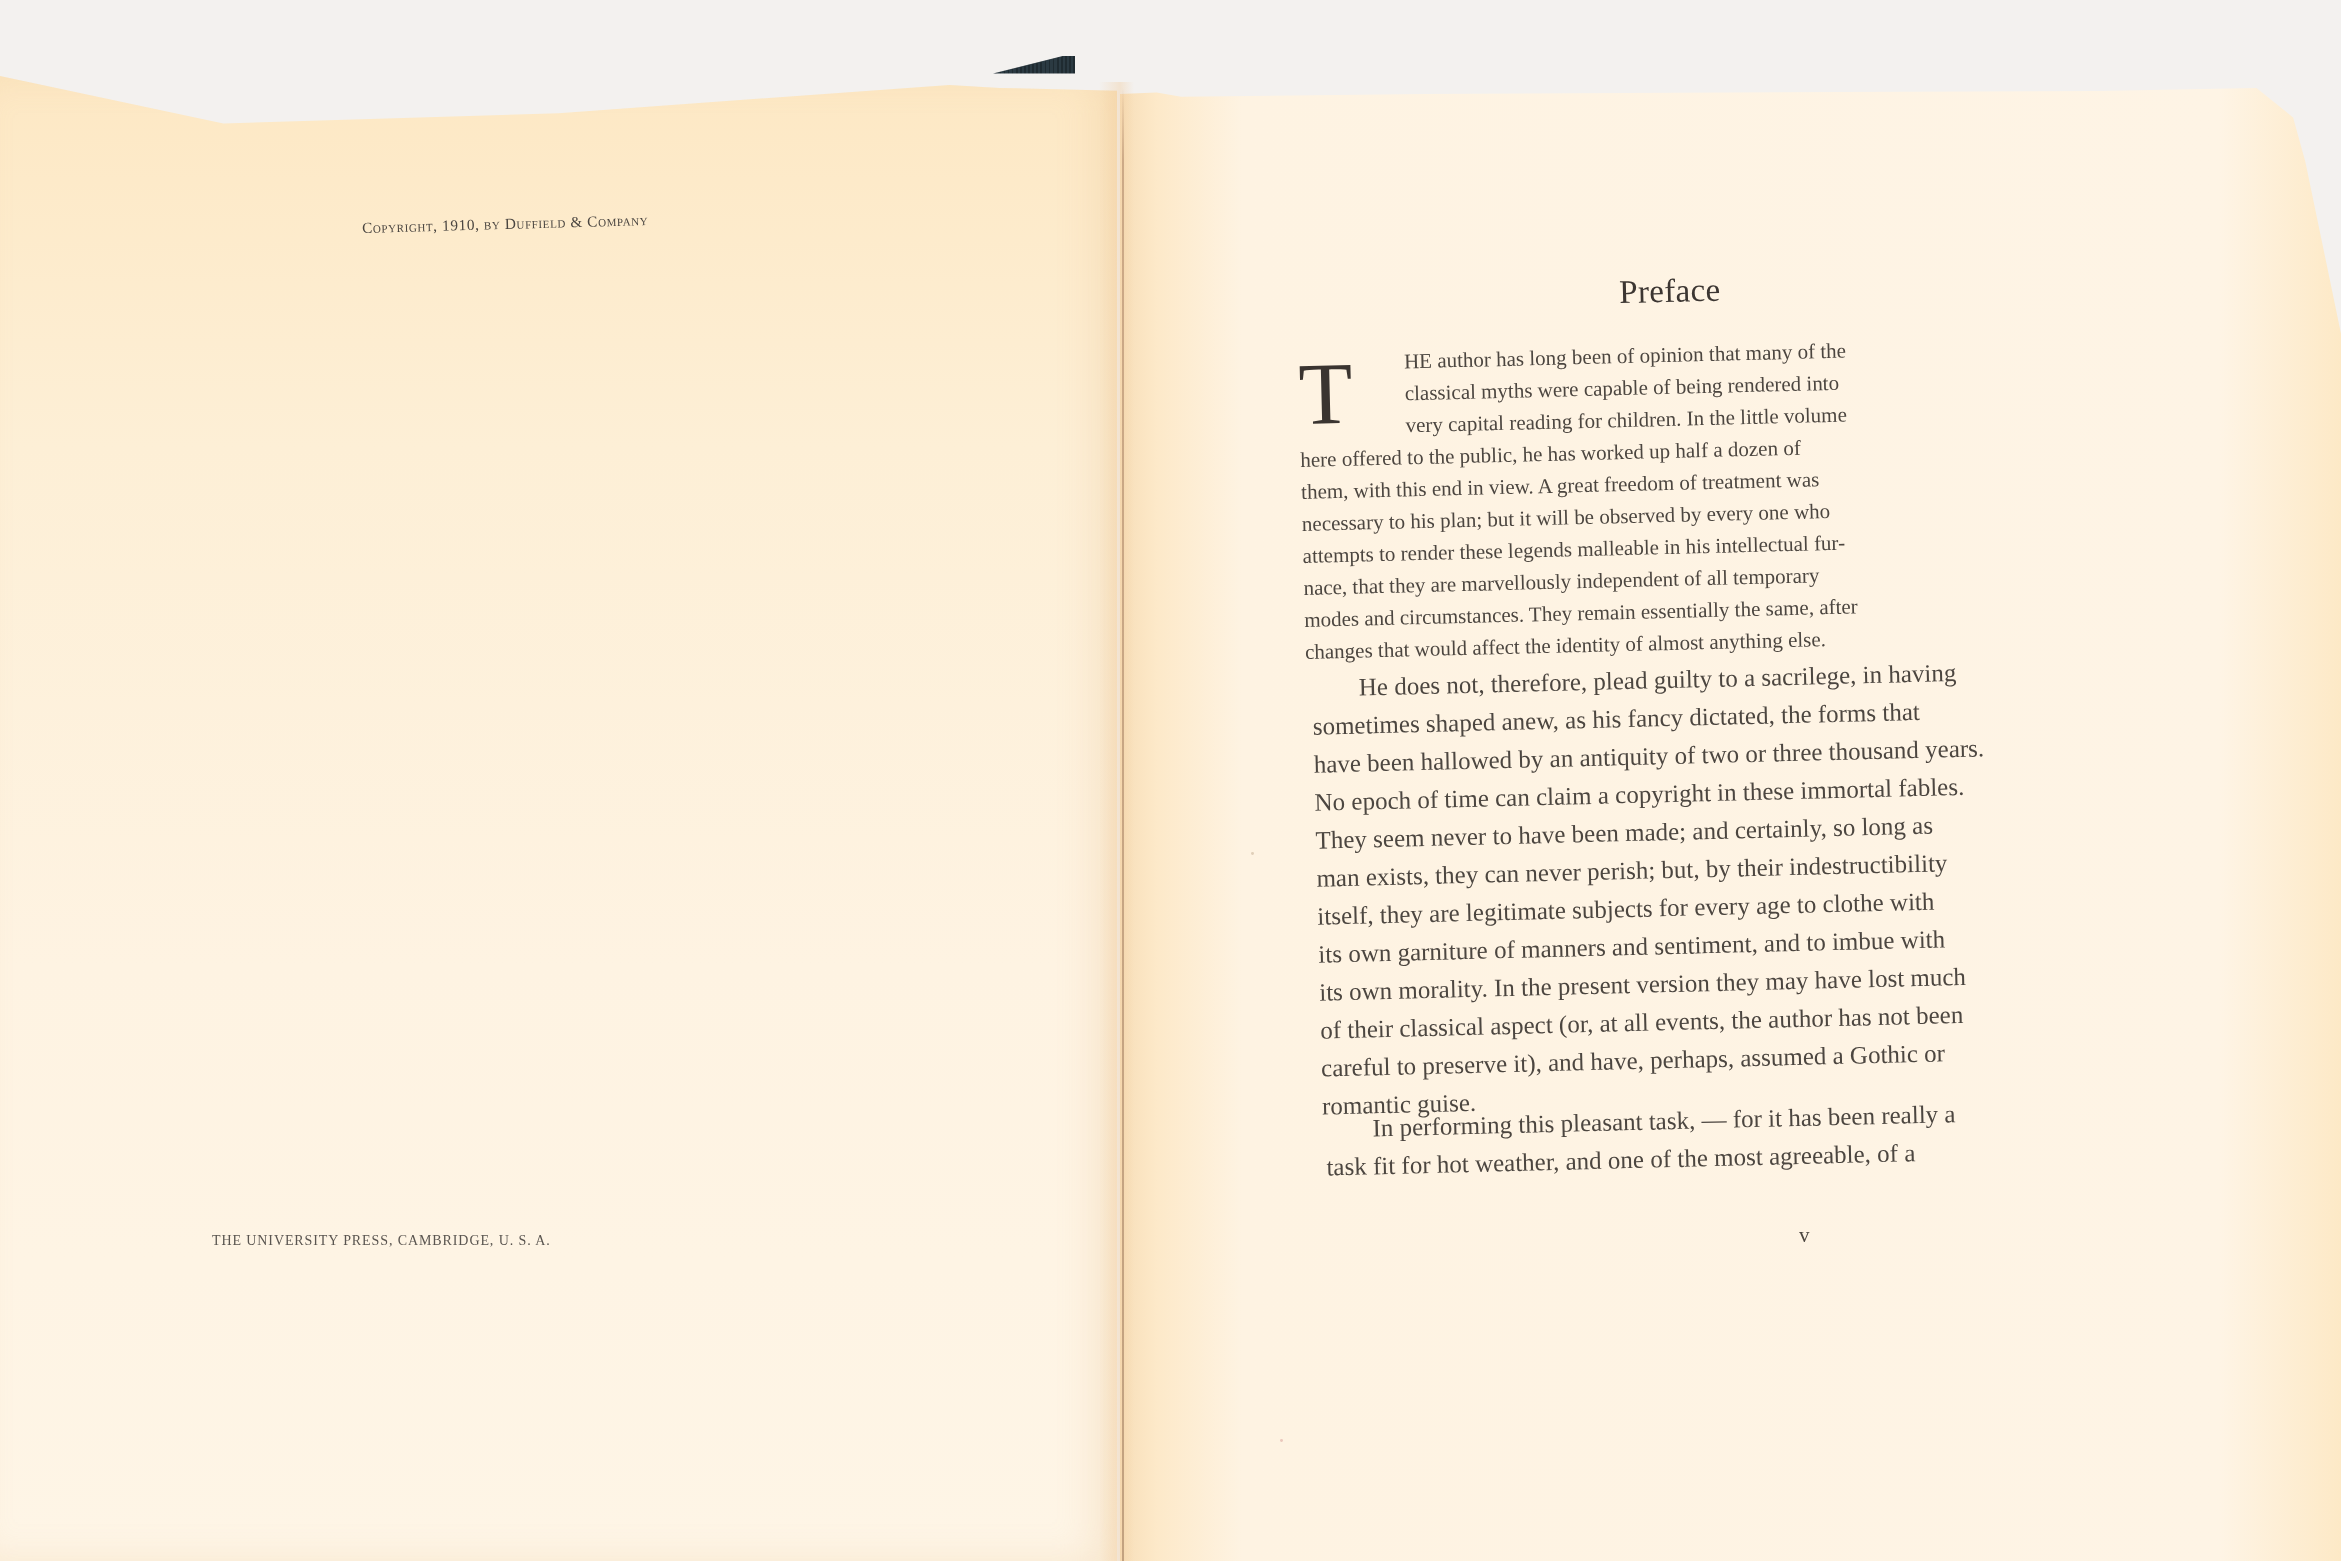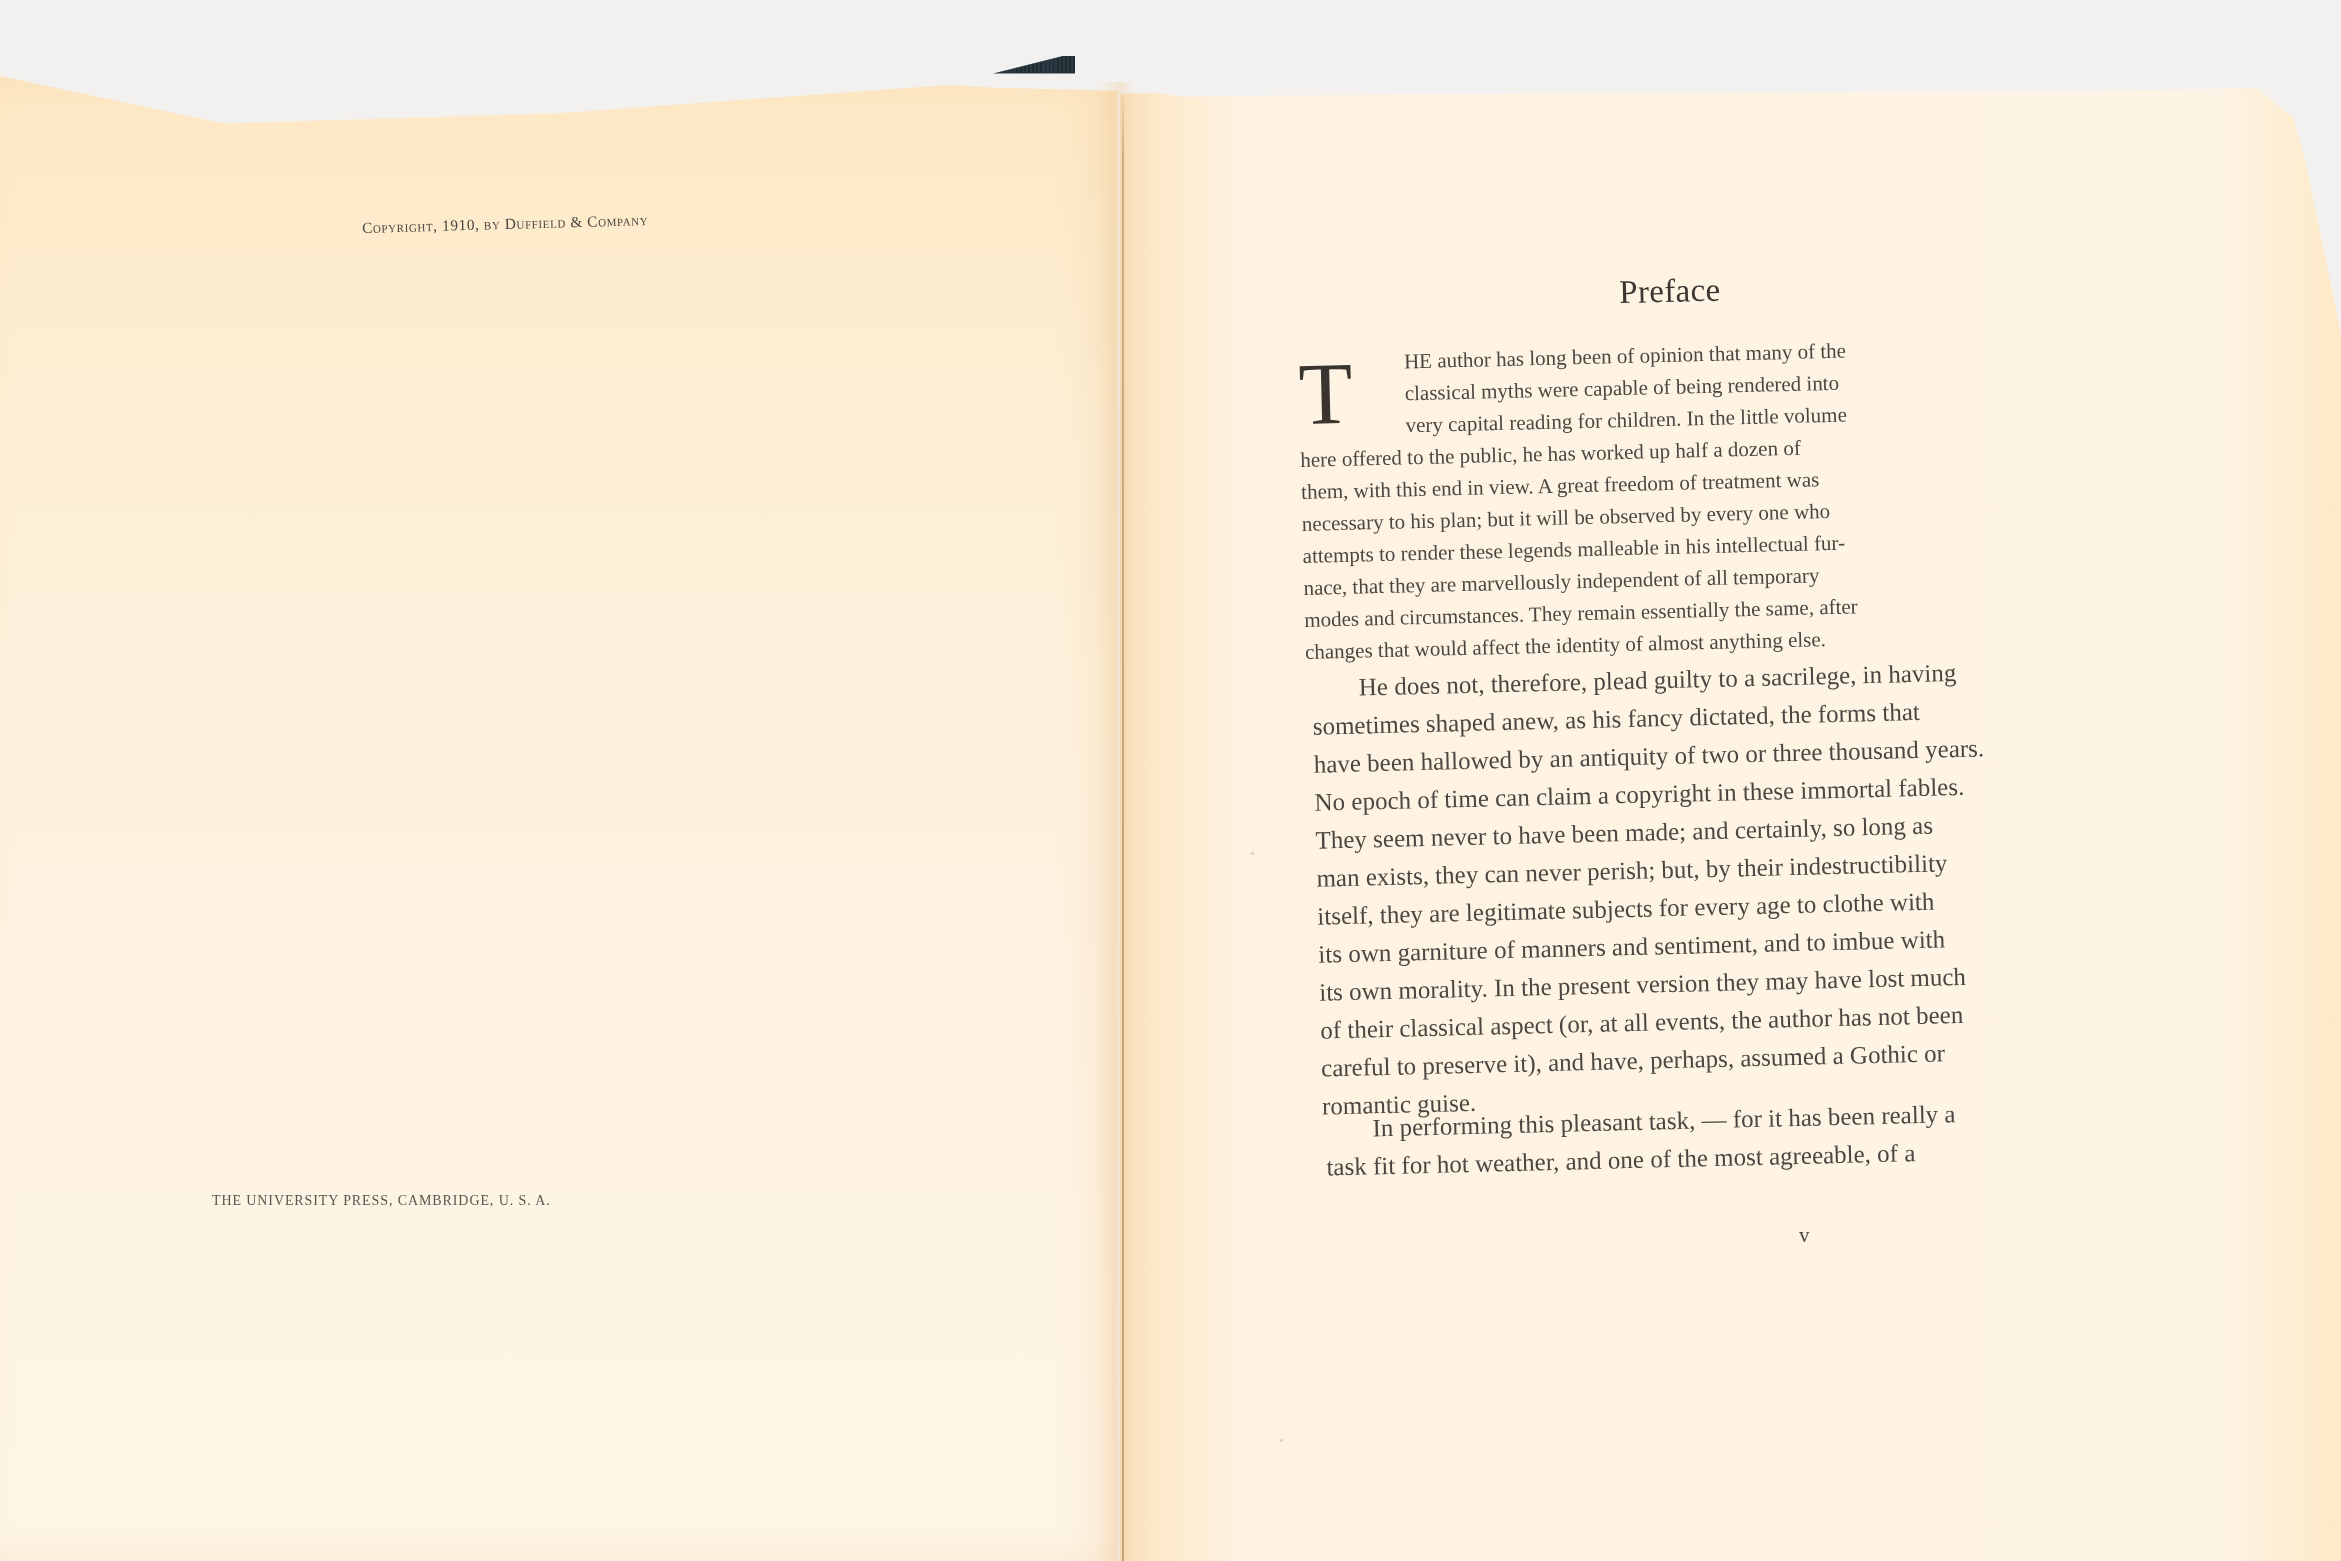--- a/index.html
+++ b/index.html
@@ -36,21 +36,21 @@
     position: absolute; left: 1099px; top: 82px; width: 35px; height: 1479px;
     background: linear-gradient(90deg, rgba(240,200,150,0) 0%, rgba(240,200,150,0.35) 60%, rgba(240,200,150,0) 100%);
   }
   .copyright {
     position: absolute; left: 362px; top: 219px;
     transform: rotate(-1.6deg); transform-origin: left center;
     color: #4a4540; font-size: 15.3px; letter-spacing: 0.6px; white-space: nowrap;
   }
   .copyright .sc { font-variant: small-caps; }
   .printer {
-    position: absolute; left: 212px; top: 1193px;
+    position: absolute; left: 212px; top: 1233px;
     color: #5a5550; font-size: 14px; letter-spacing: 0.9px; white-space: nowrap; text-align: right;
   }
   .right-text {
     position: absolute; left: 1296px; top: 282px; width: 1011px;
     transform: rotate(-1.4deg); transform-origin: left top;
     color: #4c4640;
   }
   .preface-title {
     position: absolute; left: 323px; top: 0; font-size: 33px; color: #3c3632;
     letter-spacing: 0.3px;

